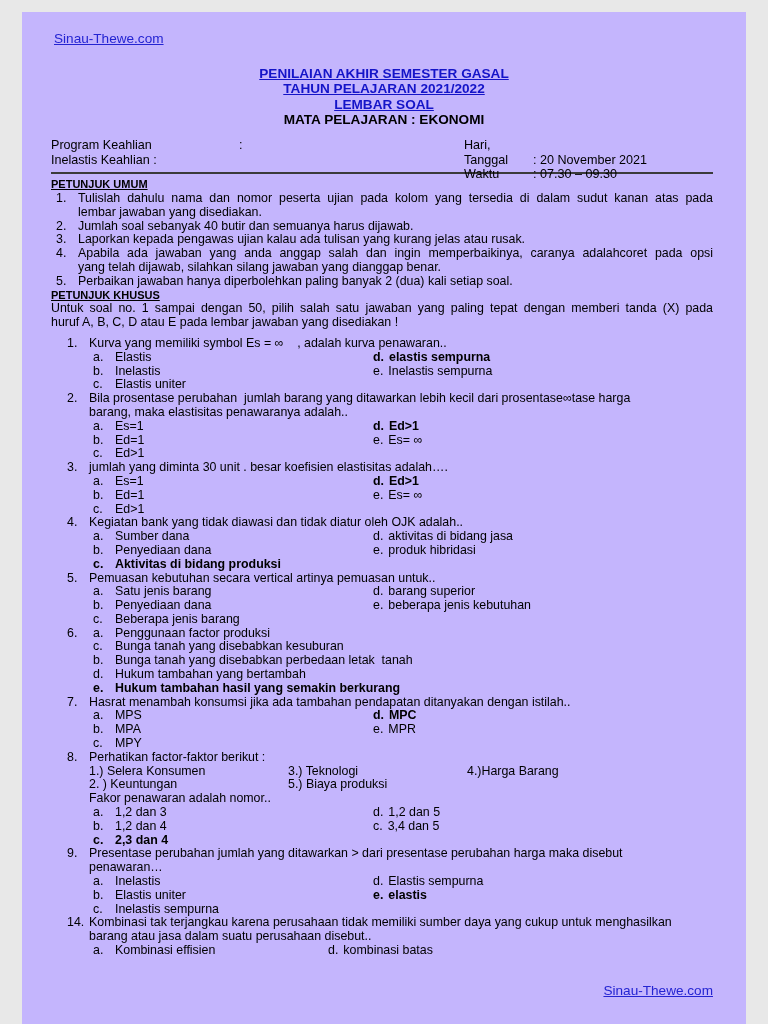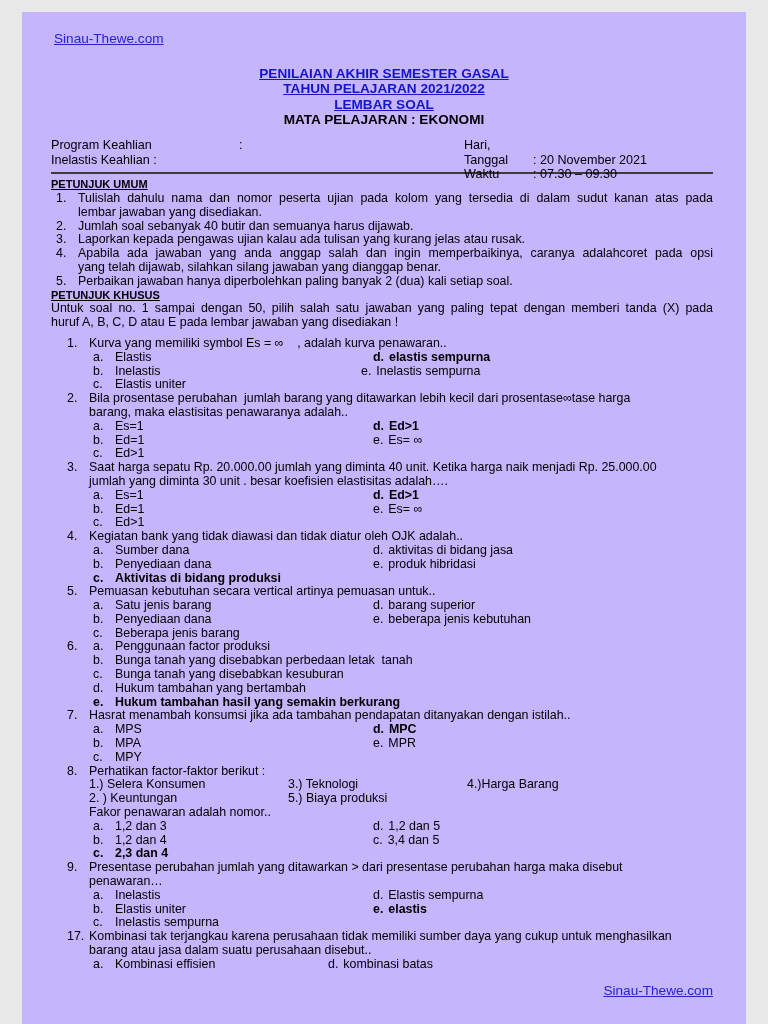--- a/index.html
+++ b/index.html
@@ -122,34 +122,33 @@
     <div id="pk-text">
         <div class="q-line just">Untuk soal no. 1 sampai dengan 50, pilih salah satu jawaban yang paling tepat dengan memberi tanda (X) pada</div>
         <div class="q-line">huruf A, B, C, D atau E pada lembar jawaban yang disediakan !</div>
       </div>
 
     <div class="questions" id="questions">
         <div class="q">
           <span class="q-num">1.</span>
           <div class="q-line">Kurva yang memiliki symbol Es = ∞    , adalah kurva penawaran..</div>
           <div class="opt-row"><span class="opt"><span class="opt-label">a.</span><span class="opt-text">Elastis</span></span><span class="opt-right b" style="left: 284px;"><span class="r-label">d.</span><span class="opt-text">elastis sempurna</span></span></div>
-          <div class="opt-row"><span class="opt"><span class="opt-label">b.</span><span class="opt-text">Inelastis</span></span><span class="opt-right" style="left: 272px;"><span class="r-label">e.</span><span class="opt-text">Inelastis sempurna</span></span></div>
+          <div class="opt-row"><span class="opt"><span class="opt-label">b.</span><span class="opt-text">Inelastis</span></span><span class="opt-right" style="left: 284px;"><span class="r-label">e.</span><span class="opt-text">Inelastis sempurna</span></span></div>
           <div class="opt-row"><span class="opt"><span class="opt-label">c.</span><span class="opt-text">Elastis uniter</span></span></div>
         </div>
         <div class="q">
           <span class="q-num">2.</span>
           <div class="q-line">Bila prosentase perubahan  jumlah barang yang ditawarkan lebih kecil dari prosentase∞tase harga</div>
           <div class="q-line">barang, maka elastisitas penawaranya adalah..</div>
           <div class="opt-row"><span class="opt"><span class="opt-label">a.</span><span class="opt-text">Es=1</span></span><span class="opt-right b" style="left: 284px;"><span class="r-label">d.</span><span class="opt-text">Ed&gt;1</span></span></div>
           <div class="opt-row"><span class="opt"><span class="opt-label">b.</span><span class="opt-text">Ed=1</span></span><span class="opt-right" style="left: 284px;"><span class="r-label">e.</span><span class="opt-text">Es= ∞</span></span></div>
           <div class="opt-row"><span class="opt"><span class="opt-label">c.</span><span class="opt-text">Ed&gt;1</span></span></div>
         </div>
         <div class="q">
           <span class="q-num">3.</span>
-          <div class="q-line">Saat harga sepatu Rp. 20.000.00 jumlah yang diminta 40 unit. Ketika harga naik menjadi Rp. 25.000.00</div>
           <div class="q-line">jumlah yang diminta 30 unit . besar koefisien elastisitas adalah….</div>
           <div class="opt-row"><span class="opt"><span class="opt-label">a.</span><span class="opt-text">Es=1</span></span><span class="opt-right b" style="left: 284px;"><span class="r-label">d.</span><span class="opt-text">Ed&gt;1</span></span></div>
           <div class="opt-row"><span class="opt"><span class="opt-label">b.</span><span class="opt-text">Ed=1</span></span><span class="opt-right" style="left: 284px;"><span class="r-label">e.</span><span class="opt-text">Es= ∞</span></span></div>
           <div class="opt-row"><span class="opt"><span class="opt-label">c.</span><span class="opt-text">Ed&gt;1</span></span></div>
         </div>
         <div class="q">
           <span class="q-num">4.</span>
           <div class="q-line">Kegiatan bank yang tidak diawasi dan tidak diatur oleh OJK adalah..</div>
           <div class="opt-row"><span class="opt"><span class="opt-label">a.</span><span class="opt-text">Sumber dana</span></span><span class="opt-right" style="left: 284px;"><span class="r-label">d.</span><span class="opt-text">aktivitas di bidang jasa</span></span></div>
           <div class="opt-row"><span class="opt"><span class="opt-label">b.</span><span class="opt-text">Penyediaan dana</span></span><span class="opt-right" style="left: 284px;"><span class="r-label">e.</span><span class="opt-text">produk hibridasi</span></span></div>
@@ -158,22 +157,22 @@
         <div class="q">
           <span class="q-num">5.</span>
           <div class="q-line">Pemuasan kebutuhan secara vertical artinya pemuasan untuk..</div>
           <div class="opt-row"><span class="opt"><span class="opt-label">a.</span><span class="opt-text">Satu jenis barang</span></span><span class="opt-right" style="left: 284px;"><span class="r-label">d.</span><span class="opt-text">barang superior</span></span></div>
           <div class="opt-row"><span class="opt"><span class="opt-label">b.</span><span class="opt-text">Penyediaan dana</span></span><span class="opt-right" style="left: 284px;"><span class="r-label">e.</span><span class="opt-text">beberapa jenis kebutuhan</span></span></div>
           <div class="opt-row"><span class="opt"><span class="opt-label">c.</span><span class="opt-text">Beberapa jenis barang</span></span></div>
         </div>
         <div class="q">
           <span class="q-num">6.</span>
           <div class="opt-row"><span class="opt"><span class="opt-label">a.</span><span class="opt-text">Penggunaan factor produksi</span></span></div>
+          <div class="opt-row"><span class="opt"><span class="opt-label">c.</span><span class="opt-text">Bunga tanah yang disebabkan kesuburan</span></span></div>
           <div class="opt-row"><span class="opt"><span class="opt-label">b.</span><span class="opt-text">Bunga tanah yang disebabkan perbedaan letak  tanah</span></span></div>
-          <div class="opt-row"><span class="opt"><span class="opt-label">c.</span><span class="opt-text">Bunga tanah yang disebabkan kesuburan</span></span></div>
           <div class="opt-row"><span class="opt"><span class="opt-label">d.</span><span class="opt-text">Hukum tambahan yang bertambah</span></span></div>
           <div class="opt-row"><span class="opt b"><span class="opt-label">e.</span><span class="opt-text">Hukum tambahan hasil yang semakin berkurang</span></span></div>
         </div>
         <div class="q">
           <span class="q-num">7.</span>
           <div class="q-line">Hasrat menambah konsumsi jika ada tambahan pendapatan ditanyakan dengan istilah..</div>
           <div class="opt-row"><span class="opt"><span class="opt-label">a.</span><span class="opt-text">MPS</span></span><span class="opt-right b" style="left: 284px;"><span class="r-label">d.</span><span class="opt-text">MPC</span></span></div>
           <div class="opt-row"><span class="opt"><span class="opt-label">b.</span><span class="opt-text">MPA</span></span><span class="opt-right" style="left: 284px;"><span class="r-label">e.</span><span class="opt-text">MPR</span></span></div>
           <div class="opt-row"><span class="opt"><span class="opt-label">c.</span><span class="opt-text">MPY</span></span></div>
         </div>
@@ -197,21 +196,21 @@
         </div>
         <div class="q">
           <span class="q-num">9.</span>
           <div class="q-line">Presentase perubahan jumlah yang ditawarkan &gt; dari presentase perubahan harga maka disebut</div>
           <div class="q-line">penawaran…</div>
           <div class="opt-row"><span class="opt"><span class="opt-label">a.</span><span class="opt-text">Inelastis</span></span><span class="opt-right" style="left: 284px;"><span class="r-label">d.</span><span class="opt-text">Elastis sempurna</span></span></div>
           <div class="opt-row"><span class="opt"><span class="opt-label">b.</span><span class="opt-text">Elastis uniter</span></span><span class="opt-right b" style="left: 284px;"><span class="r-label">e.</span><span class="opt-text">elastis</span></span></div>
           <div class="opt-row"><span class="opt"><span class="opt-label">c.</span><span class="opt-text">Inelastis sempurna</span></span></div>
         </div>
         <div class="q">
-          <span class="q-num">17.</span>
+          <span class="q-num">14.</span>
           <div class="q-line">Kombinasi tak terjangkau karena perusahaan tidak memiliki sumber daya yang cukup untuk menghasilkan</div>
           <div class="q-line">barang atau jasa dalam suatu perusahaan disebut..</div>
           <div class="opt-row"><span class="opt"><span class="opt-label">a.</span><span class="opt-text">Kombinasi effisien</span></span><span class="opt-right" style="left: 239px;"><span class="r-label">d.</span><span class="opt-text">kombinasi batas</span></span></div>
         </div>
       </div>
 
   </div>
 
   <a href="#" class="site-link bottom-link">Sinau-Thewe.com</a>
 

